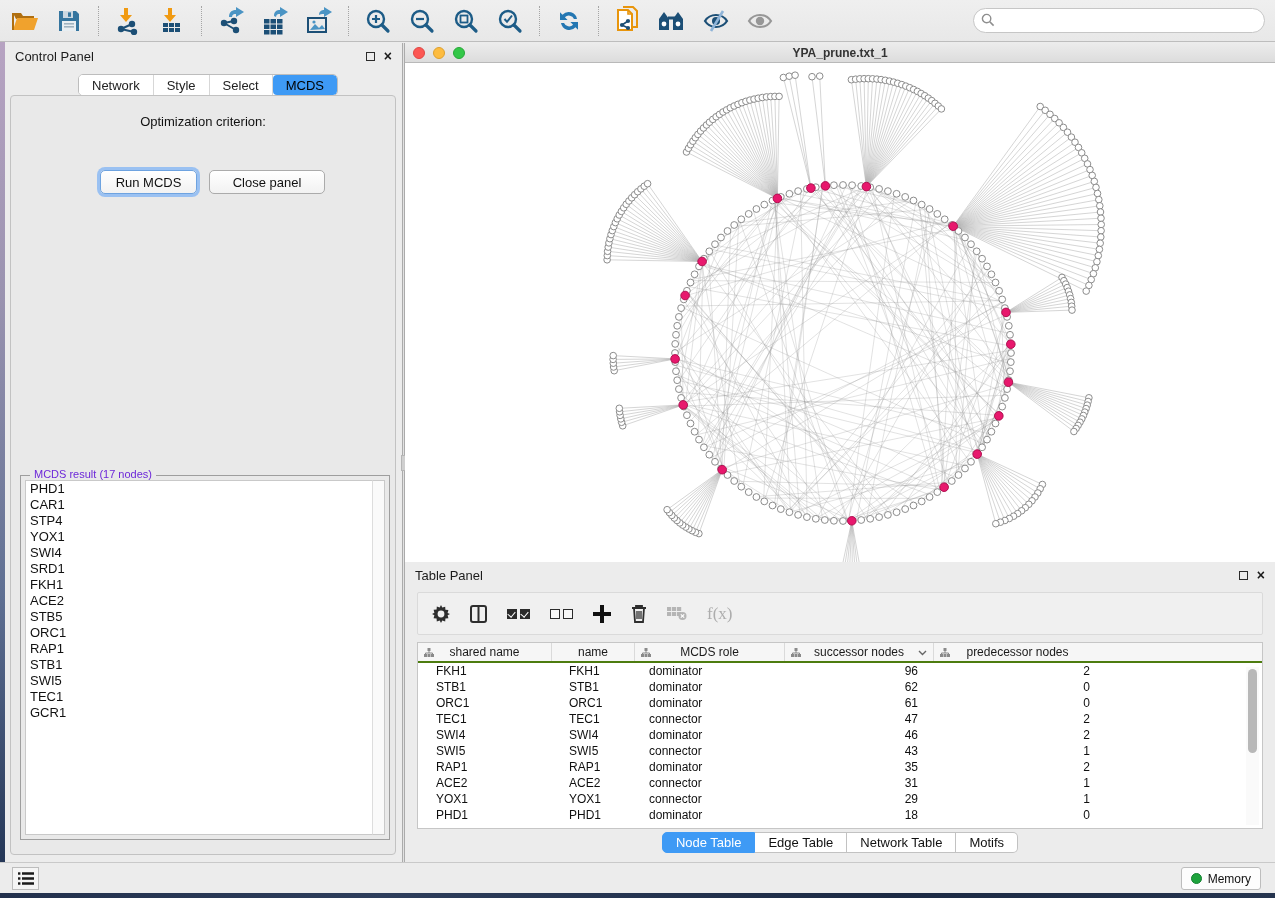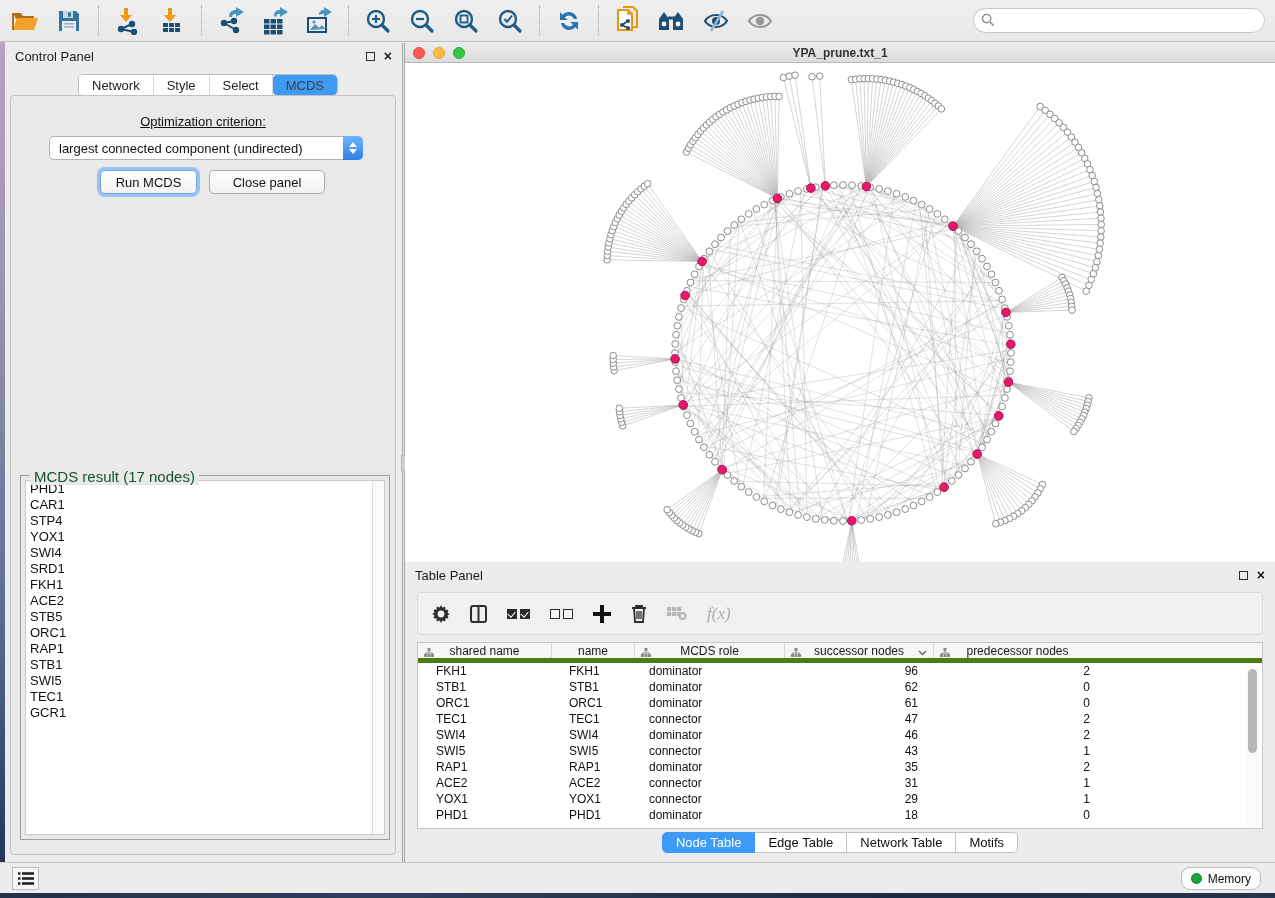--- a/index.html
+++ b/index.html
@@ -29,41 +29,41 @@
   .panel-head { position:relative; height:26px; display:flex; align-items:center; padding:0 10px; }
   .panel-title { font-size:13px; color:#1c1c1c; }
   .panel-head-icons { margin-left:auto; display:flex; align-items:center; gap:9px; }
   .float-ic { width:9px; height:9px; border:1.6px solid #2b2b2b; display:inline-block; }
   .close-ic { font-size:14px; font-weight:bold; color:#1b1b1b; line-height:10px; }
 
   #cp-tabs { position:absolute; left:73px; top:31px; display:flex; height:22px;
     border:1px solid #BDBDBD; border-radius:5px; background:#fff; overflow:hidden; }
   .cp-tab { padding:0 13px; font-size:13px; color:#222; display:flex; align-items:center; border-right:1px solid #D7D7D7; background:#fff; }
   .cp-tab:last-child { border-right:none; }
-  .cp-tab.sel { background:#3E9AF5; color:#404040; border-radius:4px; }
+  .cp-tab.sel { background:#3E9AF5; color:#000000; border-radius:4px; }
 
   #cp-body { position:absolute; left:5px; top:52px; width:386px; height:760px;
     background:#E9E9E9; border:1px solid #C2C2C2; border-radius:4px; }
-  #opt-label { position:absolute; left:0; right:0; top:18px; text-align:center; font-size:13px; color:#111;text-decoration:underline; }
+  #opt-label { position:absolute; left:0; right:0; top:18px; text-align:center; font-size:13px; color:#111; }
   #opt-select { position:absolute; left:38px; top:40px; width:314px; height:24px; background:#fff;
     border:1px solid #B3B3B3; border-radius:5px; display:flex; align-items:center; }
   #opt-select .val { flex:1; font-size:13px; color:#111; padding-left:9px; white-space:nowrap; }
   #opt-stepper { width:20px; height:24px; margin-right:-1px; border-radius:0 5px 5px 0;
     background:linear-gradient(#6FB5FC,#2E7EEA); display:flex; flex-direction:column; align-items:center; justify-content:center; gap:2px; }
   .chev-up { width:0; height:0; border-left:4px solid transparent; border-right:4px solid transparent; border-bottom:5px solid #fff; }
   .chev-dn { width:0; height:0; border-left:4px solid transparent; border-right:4px solid transparent; border-top:5px solid #fff; }
   .cp-btn { position:absolute; top:74px; height:24px; background:linear-gradient(#FFFFFF,#F2F2F2);
     border:1px solid #ABABAB; border-radius:5px; font-size:13px; color:#111;
     display:flex; align-items:center; justify-content:center; font-family:inherit; }
   #run-btn { left:89px; width:97px; box-shadow:0 0 0 3px rgba(90,160,250,.55); border-color:#6EA3E0; }
   #closepanel-btn { left:198px; width:116px; }
 
   #mcds-group { position:absolute; left:9px; top:372px; width:370px; height:372px; }
   #mcds-group .gbox { position:absolute; inset:7px 0 0 0; border:1px solid #9E9E9E; background:#E9E9E9; }
-  #mcds-legend { position:absolute; left:10px; top:0; background:#E9E9E9; padding:0 4px; font-size:15px; color:#14532d; z-index:2; }
+  #mcds-legend { position:absolute; left:10px; top:0; background:#E9E9E9; padding:0 4px; font-size:11px; color:#6d28d9; z-index:2; }
   #mcds-list { position:absolute; left:5px; top:12px; right:5px; bottom:5px; background:#fff; border:1px solid #C9C9C9; overflow:hidden; }
   .mcds-item { font-size:13px; color:#111; line-height:16px; padding-left:4px; }
   #mcds-scroll { position:absolute; right:5px; top:12px; width:13px; bottom:5px; background:#FAFAFA; border:1px solid #C9C9C9; border-left:1px solid #DDD; }
 
   
   #v-splitter { position:absolute; left:402px; top:43px; width:3px; height:819px; background:#E2E2E2;
     border-left:1px solid #ABABAB; border-right:1px solid #ABABAB; }
   #v-grip { position:absolute; left:-2px; top:412px; width:6px; height:16px; background:#CFCFCF; border:1px solid #B5B5B5; }
 
   
@@ -74,30 +74,30 @@
   .tl { width:12px; height:12px; border-radius:50%; margin-right:8px; flex:0 0 auto; }
   #net-title { position:absolute; left:0; right:0; text-align:center; font-size:12px; font-weight:bold; color:#333; }
   #net-canvas { position:absolute; left:0; top:20px; width:870px; height:499px; background:#fff; }
 
   
   #table-panel { position:absolute; left:405px; top:562px; width:870px; height:300px; background:#ECECEC; }
   #tp-toolbar { position:absolute; left:12px; top:30px; width:846px; height:43px;
     background:#F0F0F0; border:1px solid #DADADA; border-radius:2px;
     display:flex; align-items:center; padding:0 14px; gap:20px; }
   .tp-ic { display:flex; align-items:center; justify-content:center; }
-  .fx { font-family:"Liberation Serif", serif; font-style:italic; font-size:17px; color:#ADADAD; }
+  .fx { font-family:"Liberation Serif", serif; font-size:17px; color:#ADADAD; }
   .cb { width:10px; height:10px; display:inline-block; }
   .cb.on { background:#2B2B2B; position:relative; }
   .cb.on::after { content:""; position:absolute; left:2px; top:1px; width:4px; height:6px;
     border:solid #fff; border-width:0 1.6px 1.6px 0; transform:rotate(40deg); }
   .cb.off { border:1.6px solid #2B2B2B; background:#F7F7F7; }
   .cb + .cb { margin-left:3px; }
 
   #node-table { position:absolute; left:12px; top:80px; width:846px; height:187px; background:#fff; border:1px solid #C6C6C6; }
-  #nt-header { display:flex; height:20px; background:#F6F6F6; border-bottom:5px solid #4d7c0f; }
+  #nt-header { display:flex; height:20px; background:#F6F6F6; border-bottom:2px solid #4d7c0f; }
   .hcell { display:flex; align-items:center; justify-content:center; gap:5px; font-size:12px; color:#1a1a1a;
     border-right:1px solid #DADADA; position:relative; }
   .hcell .tree-ic { position:absolute; left:6px; top:5px; }
   .hcell .sort-ic { position:absolute; right:6px; top:7px; }
   .h1{width:134px} .h2{width:83px} .h3{width:150px} .h4{width:149px} .h5{width:167px}
   #nt-body { position:relative; height:165px; overflow:hidden; }
   .trow { display:flex; height:16px; align-items:center; }
   .tcell { font-size:12px; color:#101010; white-space:nowrap; }
   .c1{width:134px; padding-left:18px} .c2{width:83px; padding-left:17px} .c3{width:150px; padding-left:14px}
   .c4{width:149px; text-align:right; padding-right:16px} .c5{width:167px; text-align:right; padding-right:11px}
@@ -109,21 +109,21 @@
     font-size:13px; color:#111; display:flex; align-items:center; }
   .tp-tab:first-child { border-left:1px solid #C2C2C2; border-radius:5px 0 0 5px; }
   .tp-tab:last-child { border-radius:0 5px 5px 0; }
   .tp-tab.sel { background:#3E9AF5; color:#fff; border-color:#3E9AF5; }
 
   
   #status-bar { position:absolute; left:0; top:862px; width:1275px; height:31px; background:#ECECEC; border-top:1px solid #C9C9C9; }
   #list-btn { position:absolute; left:12px; top:4px; width:27px; height:23px; background:#F5F5F5; border:1px solid #BDBDBD;
     display:flex; align-items:center; justify-content:center; }
   #memory-btn { position:absolute; right:14px; top:4px; height:23px; background:#FDFDFD; border:1px solid #BDBDBD;
-    border-radius:9px; display:flex; align-items:center; gap:6px; padding:0 9px; font-size:12px; color:#111; }
+    border-radius:3px; display:flex; align-items:center; gap:6px; padding:0 9px; font-size:12px; color:#111; }
   #memory-dot { width:11px; height:11px; border-radius:50%; background:#1DA33C; border:1px solid #128030; }
 </style>
 </head>
 <body>
 
 <div id="app">
 
   <div id="toolbar">
     <div class="tb-icon">
       <svg width="28" height="24" viewBox="0 0 28 24">
@@ -290,27 +290,20 @@
       </span>
     </div>
     <div id="cp-tabs">
       <div class="cp-tab">Network</div>
       <div class="cp-tab">Style</div>
       <div class="cp-tab">Select</div>
       <div class="cp-tab sel">MCDS</div>
     </div>
     <div id="cp-body">
       <div id="opt-label">Optimization criterion:</div>
-      <div id="opt-select">
-        <span class="val">largest connected component (undirected)</span>
-        <span id="opt-stepper">
-            <span class="chev-up"></span>
-            <span class="chev-dn"></span>
-          </span>
-      </div>
       <button class="cp-btn" id="run-btn">Run MCDS</button>
       <button class="cp-btn" id="closepanel-btn">Close panel</button>
 
       <div id="mcds-group">
         <div class="gbox"></div>
         <div id="mcds-legend">MCDS result (17 nodes)</div>
         <div id="mcds-list">
             <div class="mcds-item">PHD1</div>
             <div class="mcds-item">CAR1</div>
             <div class="mcds-item">STP4</div>

